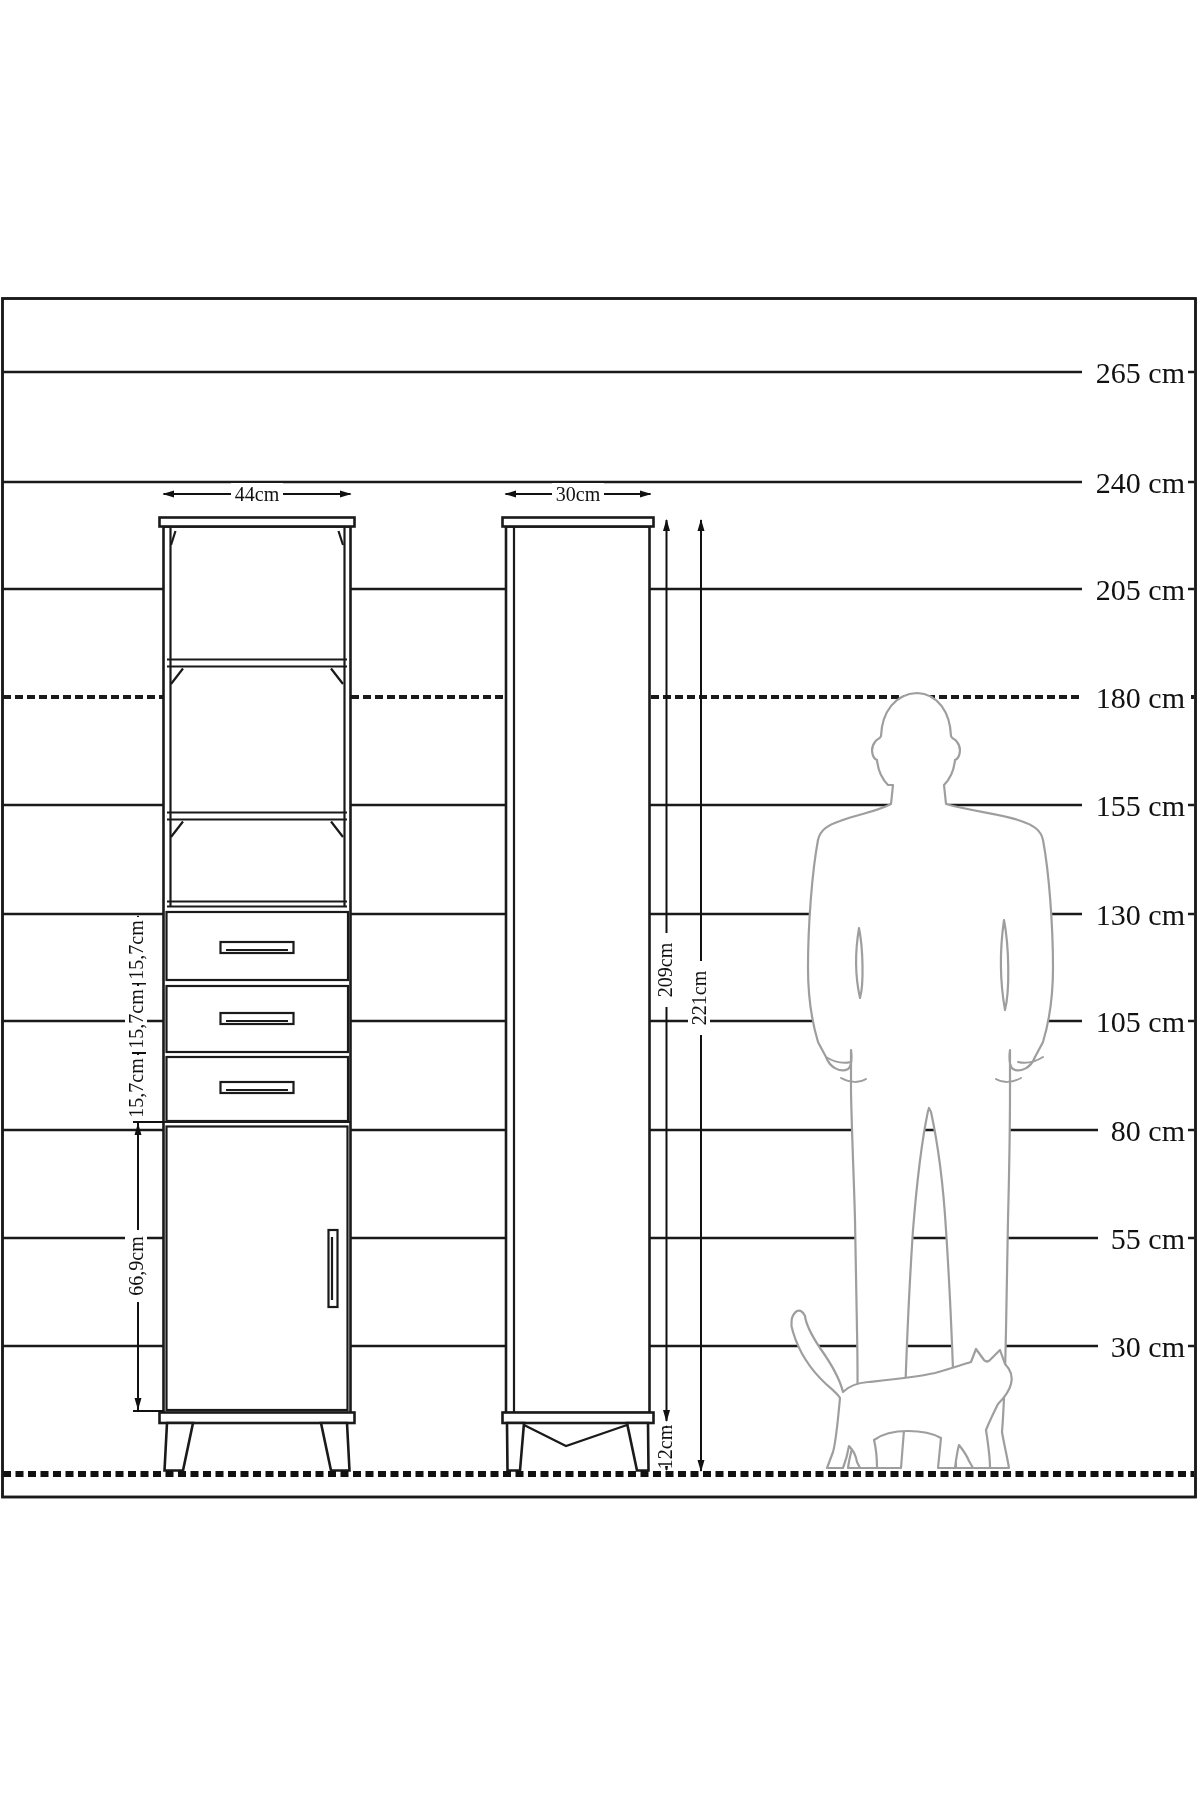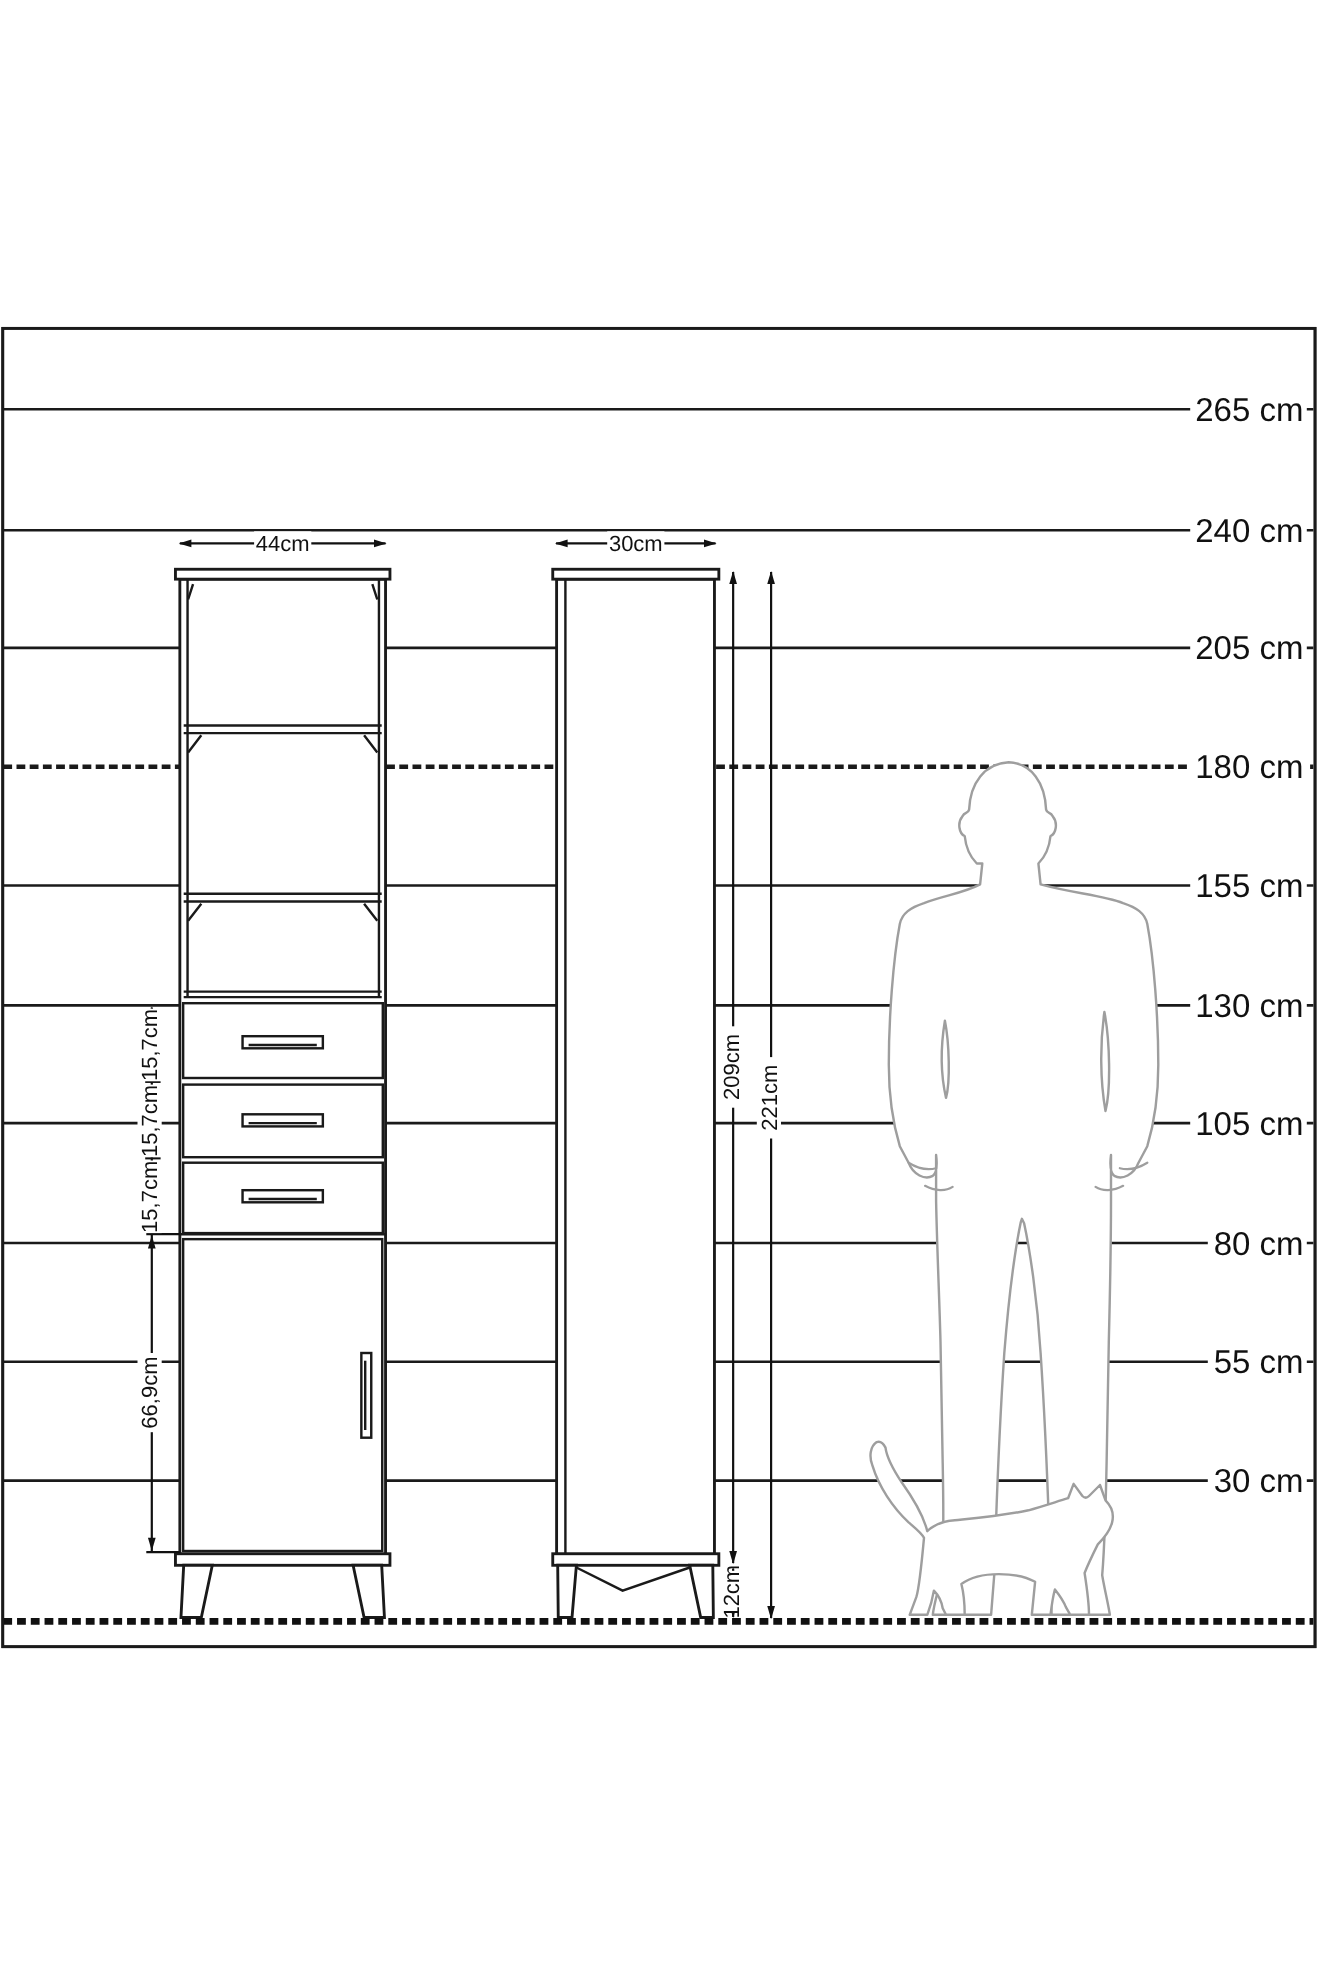--- a/index.html
+++ b/index.html
@@ -1,17 +1,17 @@
 <!DOCTYPE html>
 <html><head>
 <meta charset="utf-8">
 <style>
   html,body{margin:0;padding:0;background:#ffffff;}
   .page{position:relative;width:1200px;height:1800px;background:#ffffff;overflow:hidden;
-        font-family:Liberation Sans, sans-serif;text-align:right;}
+        font-family:Liberation Serif, serif;text-align:right;}
   svg{display:block;}
   .ruler-line{stroke:#1a1a1a;stroke-width:2.4;}
   .dash-line{stroke:#1a1a1a;stroke-width:4;stroke-dasharray:8 4;}
   .ground-line{stroke:#111111;stroke-width:6;stroke-dasharray:8 4.5;}
   .frame{fill:#ffffff;stroke:#1a1a1a;stroke-width:2.5;}
   .cabline{stroke:#1a1a1a;stroke-width:2.2;fill:none;}
   .cabfill{stroke:#1a1a1a;stroke-width:2.6;fill:#ffffff;}
   .dim{stroke:#111111;stroke-width:2;fill:none;}
   .dimarrow{fill:#111111;stroke:none;}
   .dimtext{font-size:20px;fill:#111111;}

